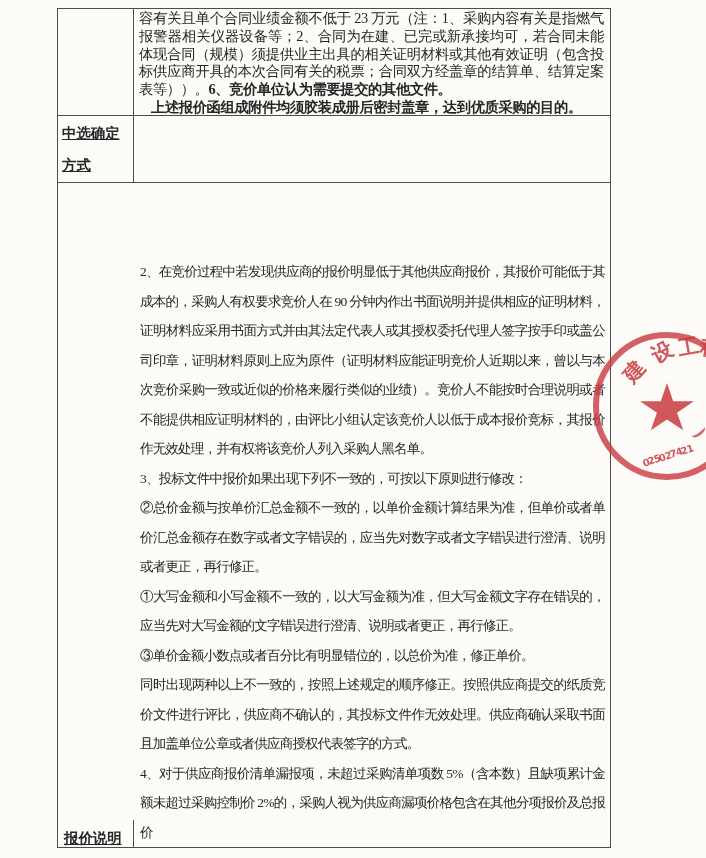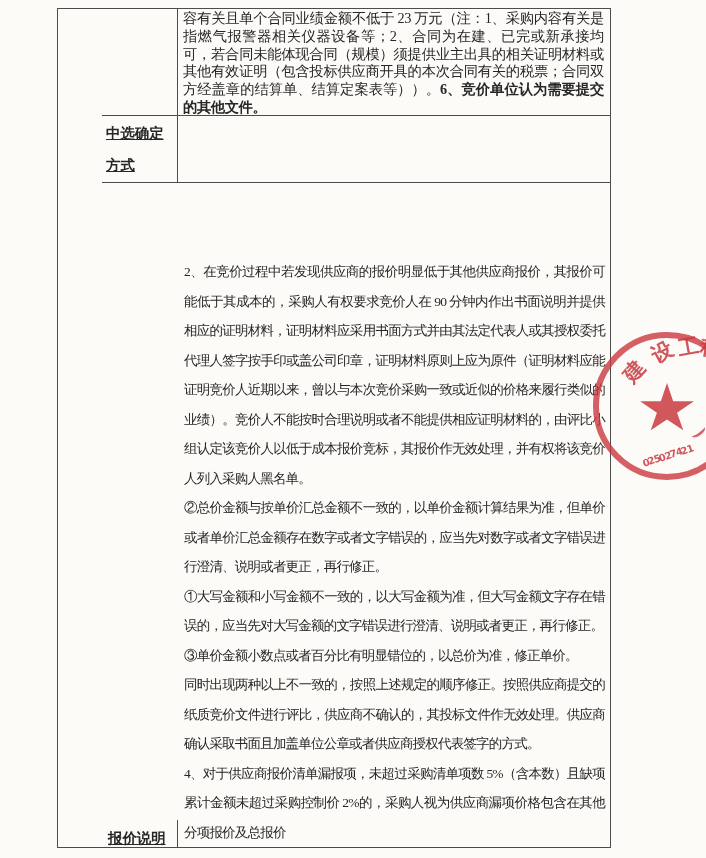--- a/index.html
+++ b/index.html
@@ -1,21 +1,21 @@
 <!DOCTYPE html>
 <html style="--seal: #c93a40;"><head>
 <meta charset="utf-8">
 <style>
   html,body{margin:0;padding:0;}
   body{width:706px;height:858px;overflow:hidden;background:#fdfcfa;
        font-family:"Liberation Serif","DejaVu Serif",serif;color:#262626;}
   .page{position:relative;width:706px;height:858px;overflow:hidden;background:#fcfbf8;}
   
   .doc-table{position:absolute;left:57px;top:8px;width:554px;height:840px;
-             border:1px solid #4c4c4c;box-sizing:border-box;display:flex;flex-direction:column;padding-left:44px;}
+             border:1px solid #4c4c4c;box-sizing:border-box;display:flex;flex-direction:column;}
   .t-row{display:flex;box-sizing:border-box;border-bottom:1px solid #4c4c4c;}
   .t-row:last-child{border-bottom:none;flex:1;min-height:0;align-items:flex-end;}
   .cell-label{width:76px;box-sizing:border-box;border-right:1px solid #4c4c4c;
               font-weight:bold;font-size:14.4px;line-height:32px;padding:1px 0 0 4px;
               letter-spacing:0;overflow:hidden;text-decoration:underline;}
   .cell-content{flex:1;box-sizing:border-box;overflow:hidden;text-align:justify;}
   .row-1{height:107px;}
   .row-2{height:67px;}
   .row-1 .cell-content{padding:1px 6px 0 5px;font-size:14.3px;line-height:17.8px;letter-spacing:-0.4px;}
   .row-2 .cell-content{padding:1px 6px 0 5px;font-size:14.3px;line-height:16.2px;letter-spacing:-0.4px;}
@@ -60,20 +60,21 @@
     </div>
 
     <div class="t-row row-2">
       <div class="cell-label">中选确定方式</div>
     </div>
 
     <div class="t-row row-3">
       <div class="cell-label">报价说明</div>
       <div class="cell-content">
         <p>2、在竞价过程中若发现供应商的报价明显低于其他供应商报价，其报价可能低于其成本的，采购人有权要求竞价人在 90 分钟内作出书面说明并提供相应的证明材料，证明材料应采用书面方式并由其法定代表人或其授权委托代理人签字按手印或盖公司印章，证明材料原则上应为原件（证明材料应能证明竞价人近期以来，曾以与本次竞价采购一致或近似的价格来履行类似的业绩）。竞价人不能按时合理说明或者不能提供相应证明材料的，由评比小组认定该竞价人以低于成本报价竞标，其报价作无效处理，并有权将该竞价人列入采购人黑名单。</p>
+        <p>3、投标文件中报价如果出现下列不一致的，可按以下原则进行修改：</p>
         <p>②总价金额与按单价汇总金额不一致的，以单价金额计算结果为准，但单价或者单价汇总金额存在数字或者文字错误的，应当先对数字或者文字错误进行澄清、说明或者更正，再行修正。</p>
         <p>①大写金额和小写金额不一致的，以大写金额为准，但大写金额文字存在错误的，应当先对大写金额的文字错误进行澄清、说明或者更正，再行修正。</p>
         <p>③单价金额小数点或者百分比有明显错位的，以总价为准，修正单价。</p>
         <p>同时出现两种以上不一致的，按照上述规定的顺序修正。按照供应商提交的纸质竞价文件进行评比，供应商不确认的，其投标文件作无效处理。供应商确认采取书面且加盖单位公章或者供应商授权代表签字的方式。</p>
         <p>4、对于供应商报价清单漏报项，未超过采购清单项数 5%（含本数）且缺项累计金额未超过采购控制价 2%的，采购人视为供应商漏项价格包含在其他分项报价及总报价</p>
       </div>
     </div>
 
   </div>
 

